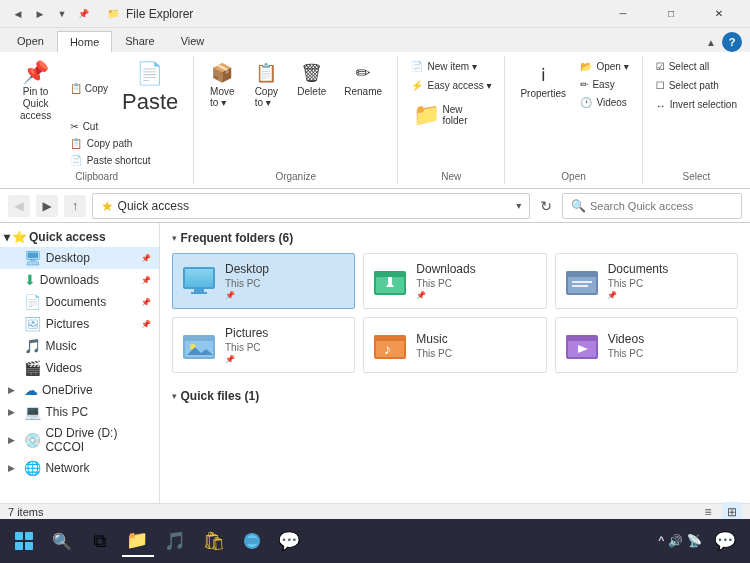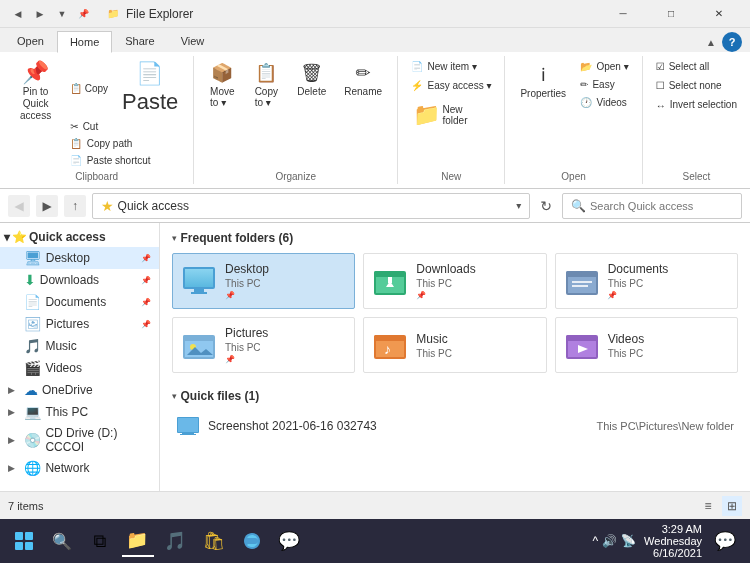--- a/index.html
+++ b/index.html
@@ -70,21 +70,21 @@
     .folder-tile-name { font-size: 12px; color: #333; font-weight: 500; }
     .folder-tile-location { font-size: 10px; color: #666; }
     .folder-tile-pin { font-size: 8px; color: #aaa; }
     .recent-list { display: flex; flex-direction: column; gap: 2px; }
     .recent-item { display: flex; align-items: center; padding: 3px 4px; cursor: pointer; border-radius: 2px; gap: 8px; }
     .recent-item-icon { width: 24px; height: 24px; display: flex; align-items: center; justify-content: center; font-size: 16px; }
     .recent-item-name { flex: 1; font-size: 12px; color: #333; }
     .recent-item-path { font-size: 11px; color: #666; margin-left: auto; }
 
     
-    .status-bar { height: 28px; background: #f0f0f0; border-top: 1px solid #ddd; display: flex; align-items: center; padding: 0 8px; font-size: 11px; color: #333; }
+    .status-bar { height: 16px; background: #f0f0f0; border-top: 1px solid #ddd; display: flex; align-items: center; padding: 0 8px; font-size: 11px; color: #333; }
     .status-right { margin-left: auto; display: flex; gap: 4px; }
     .view-btn { width: 20px; height: 20px; display: flex; align-items: center; justify-content: center; font-size: 12px; cursor: pointer; color: #555; }
     .view-btn.active { background: #ddeeff; }
 
     
     .taskbar { height: 44px; background: rgba(30,30,50,0.95); display: flex; align-items: center; padding: 0 8px; gap: 6px; }
     .taskbar-start { width: 32px; height: 32px; display: flex; align-items: center; justify-content: center; cursor: pointer; }
     .taskbar-search { width: 32px; height: 32px; display: flex; align-items: center; justify-content: center; cursor: pointer; color: white; font-size: 16px; }
     .taskbar-icon { width: 32px; height: 32px; display: flex; align-items: center; justify-content: center; cursor: pointer; font-size: 18px; }
     .taskbar-active { border-bottom: 2px solid white; }
@@ -231,21 +231,21 @@
   </div>
 
   <div class="ribbon-group" style="border-right:none;">
     <div class="ribbon-group-content" style="flex-direction:column;gap:2px;">
       <div class="ribbon-btn-sm">
         <span>☑</span>
         <span>Select all</span>
       </div>
       <div class="ribbon-btn-sm">
         <span>☐</span>
-        <span>Select none</span>
+        <span>Select path</span>
       </div>
       <div class="ribbon-btn-sm">
         <span>↔</span>
         <span>Invert selection</span>
       </div>
     </div>
     <div class="ribbon-group-label">Select</div>
   </div>
 </div>
 
@@ -443,34 +443,20 @@
         </div>
       </div>
     </div>
 
     <div class="section-header">
       <span class="section-chevron">▾</span>
       <span class="section-title">
         <span>Quick files</span> (<span>1</span>)
       </span>
     </div>
-    <div class="recent-list">
-      <div class="recent-item">
-        <div class="recent-item-icon">
-          <svg width="24" height="24" viewBox="0 0 24 24">
-            <rect x="1" y="3" width="22" height="16" rx="1" fill="#4a9fd4"></rect>
-            <rect x="2" y="4" width="20" height="14" fill="#6ab8e8"></rect>
-            <rect x="6" y="18" width="12" height="2" fill="#4a9fd4"></rect>
-            <rect x="4" y="20" width="16" height="1" fill="#4a9fd4"></rect>
-          </svg>
-        </div>
-        <span class="recent-item-name">Screenshot 2021-06-16 032743</span>
-        <span class="recent-item-path">This PC\Pictures\New folder</span>
-      </div>
-    </div>
   </div>
 </div>
 
 <div class="status-bar">
   <span>7 items</span>
   <div class="status-right">
     <div class="view-btn">≡</div>
     <div class="view-btn active">⊞</div>
   </div>
 </div>
@@ -504,20 +490,15 @@
   </div>
 
   <div class="taskbar-icon" style="color:#8080ff;">💬</div>
 
   <div class="taskbar-right">
     <div class="taskbar-sys">
       <span>^</span>
       <span>🔊</span>
       <span>📡</span>
     </div>
-    <div class="taskbar-time">
-      <span>3:29 AM</span>
-      <span>Wednesday</span>
-      <span>6/16/2021</span>
-    </div>
     <div class="taskbar-chat">💬</div>
   </div>
 </div>
 
 </body></html>

